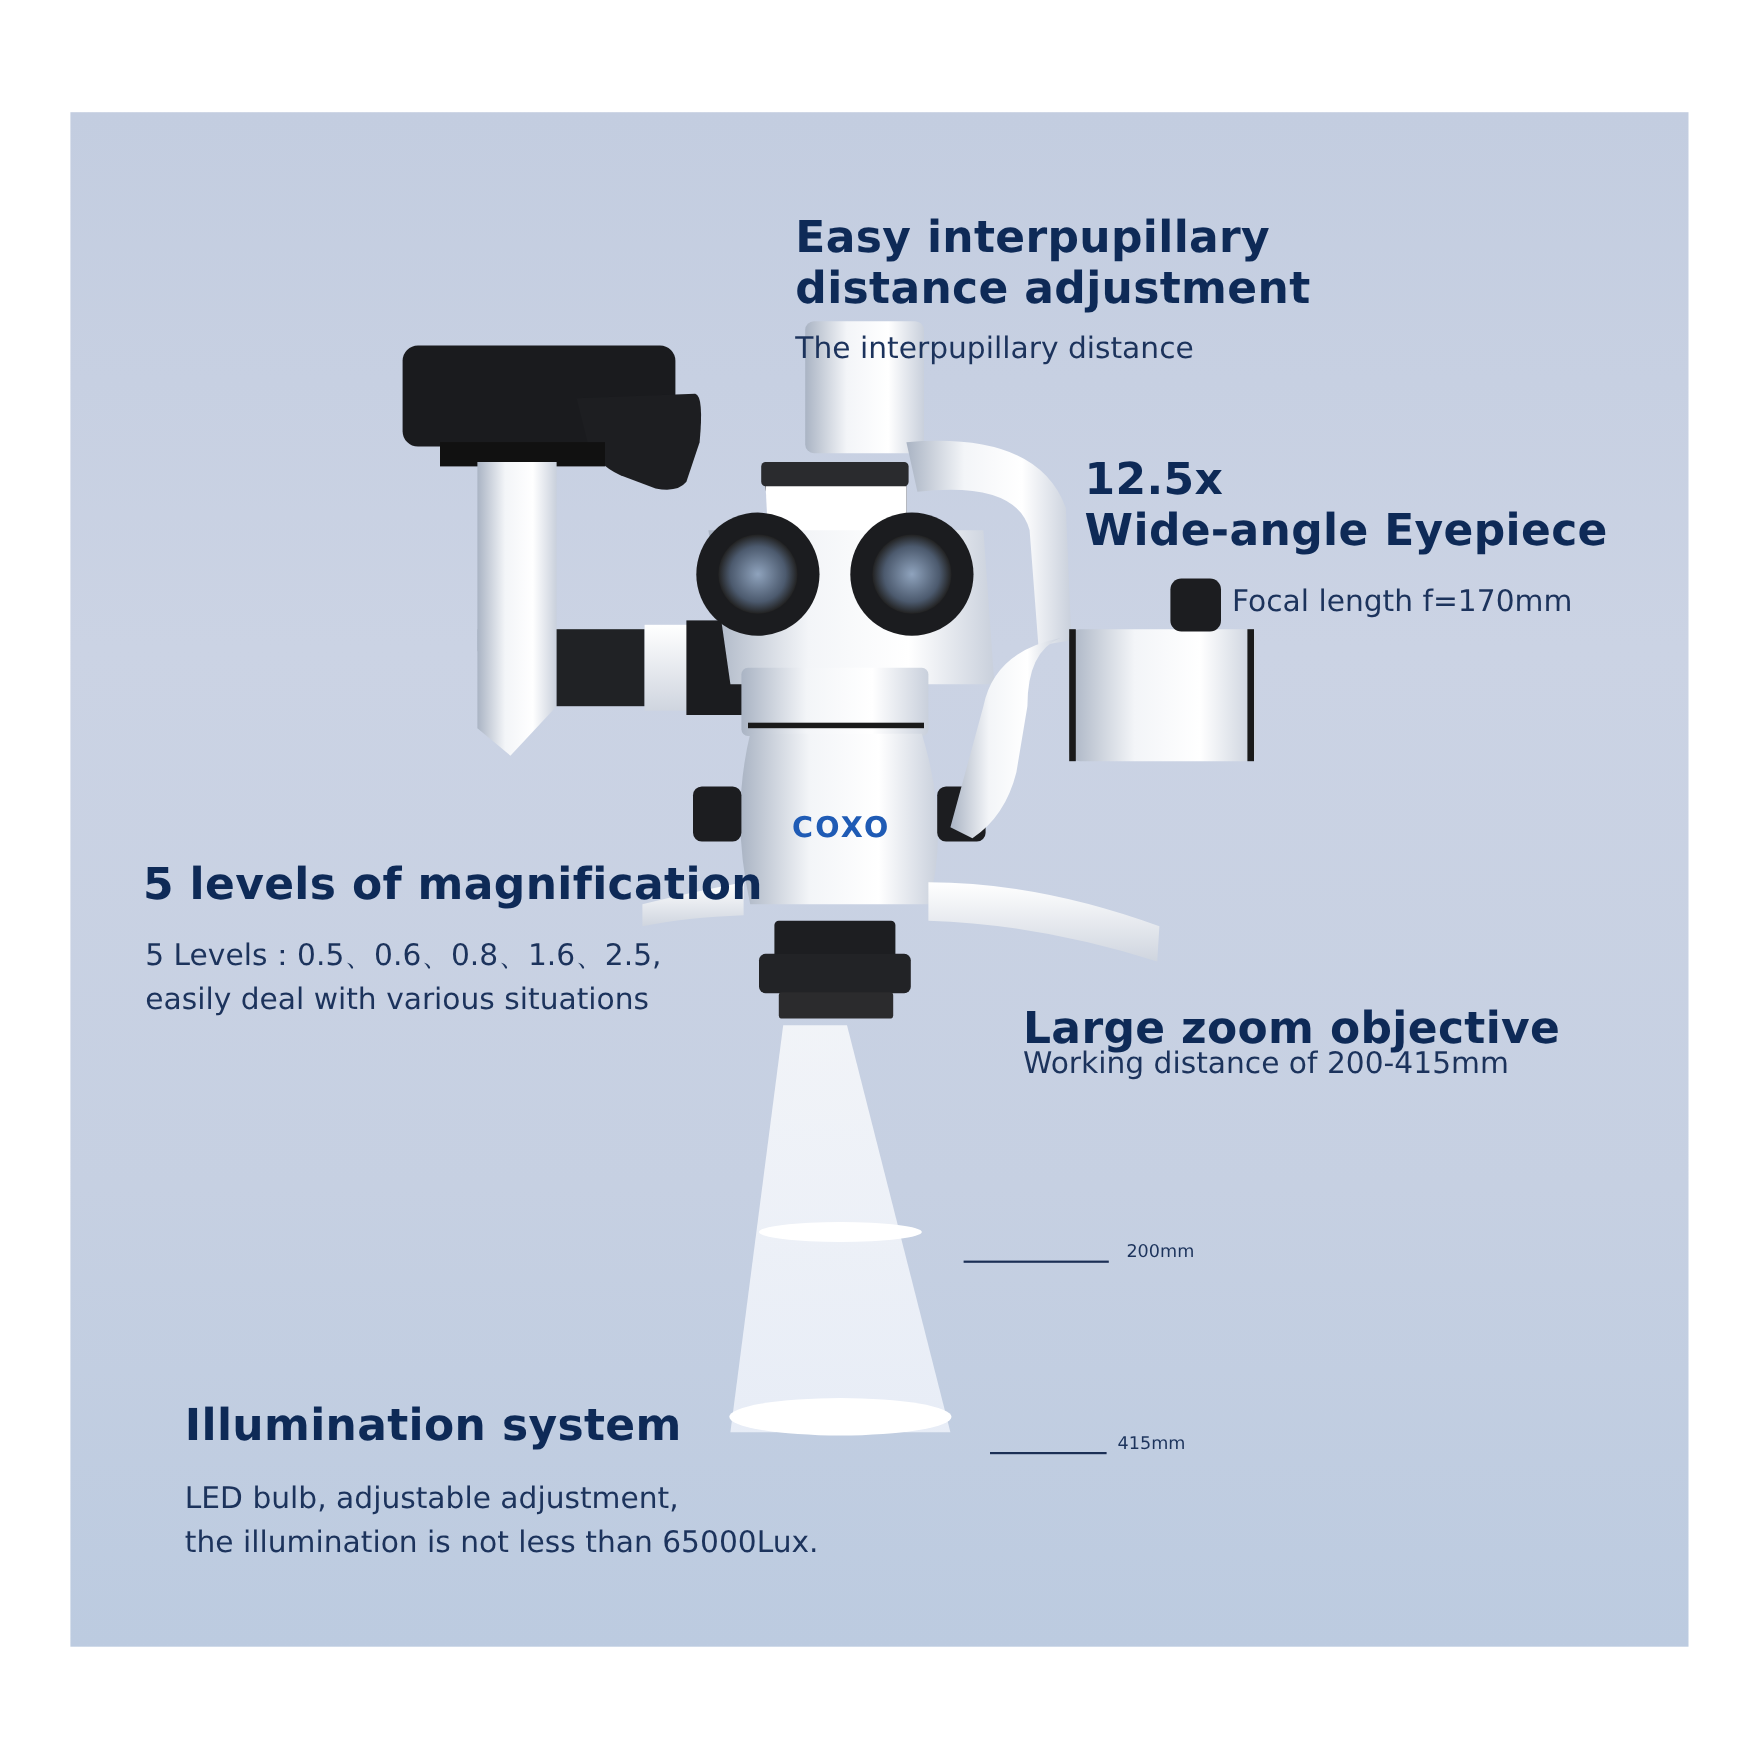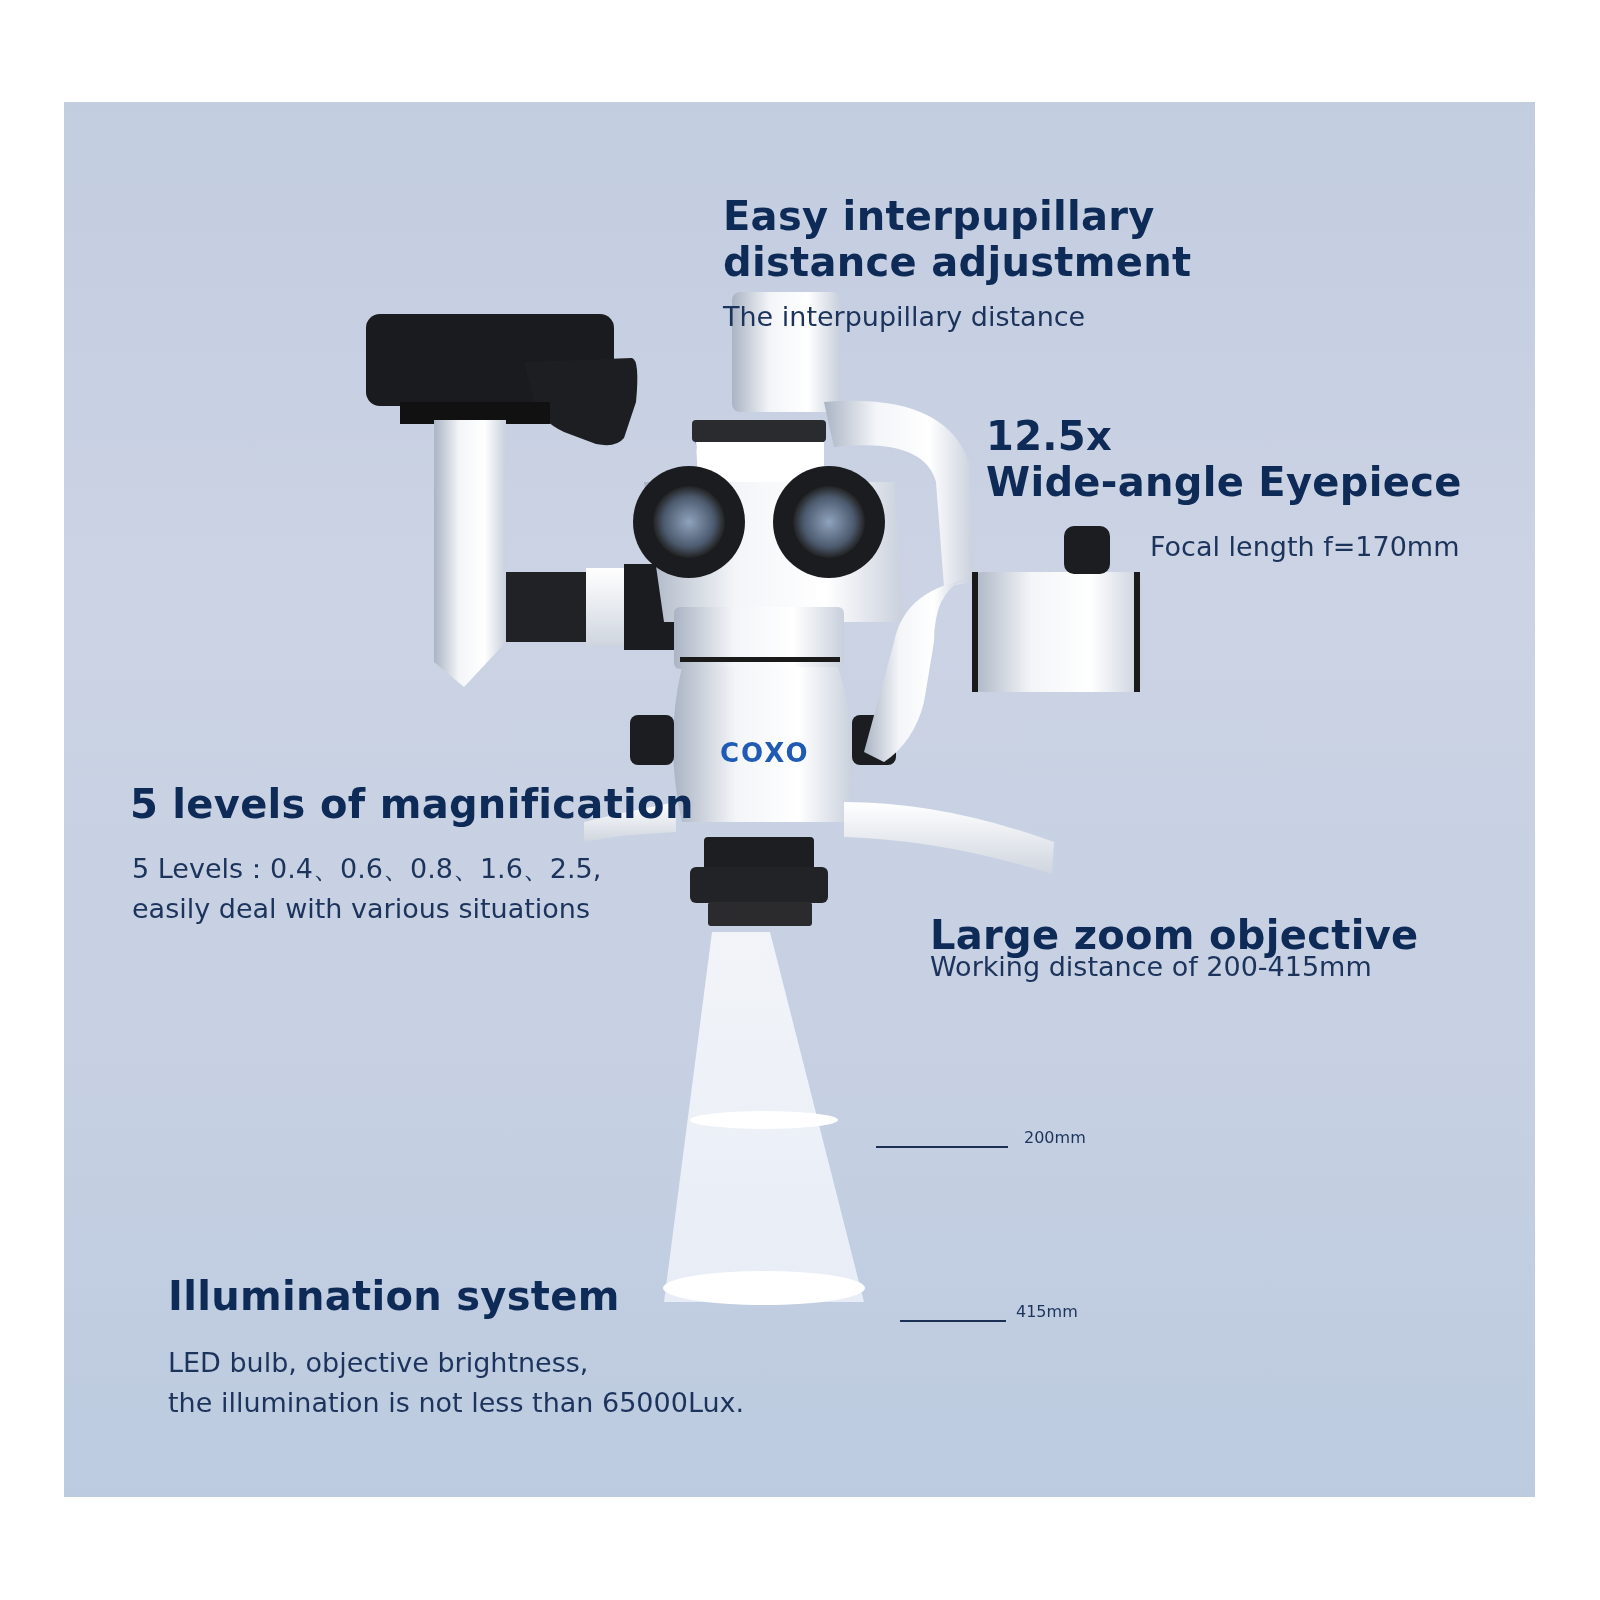--- a/index.html
+++ b/index.html
@@ -93,30 +93,30 @@
   </svg>
 
   <div class="txt" style="left:656px;top:636px;font-size:26px;font-weight:bold;letter-spacing:2px;color:#1f5bb5;">COXO</div>
 
   <div class="txt h" style="left:659px;top:92px;">Easy interpupillary</div>
   <div class="txt h" style="left:659px;top:138px;">distance adjustment</div>
   <div class="txt s" style="left:659px;top:172px;">The interpupillary distance</div>
 
   <div class="txt h" style="left:922px;top:312px;">12.5x</div>
   <div class="txt h" style="left:922px;top:358px;">Wide-angle Eyepiece</div>
-  <div class="txt s" style="left:1086px;top:402px;text-align:center;">Focal length f=170mm</div>
+  <div class="txt s" style="left:1056px;top:402px;text-align:center;">Focal length f=170mm</div>
 
   <div class="txt h" style="left:66px;top:680px;">5 levels of magnification</div>
-  <div class="txt s" style="left:68px;top:724px;">5 Levels：0.4、0.6、0.8、1.6、2.5,</div>
+  <div class="txt s" style="left:68px;top:724px;">5 Levels：0.5、0.6、0.8、1.6、2.5,</div>
   <div class="txt s" style="left:68px;top:764px;text-align:right;">easily deal with various situations</div>
 
   <div class="txt h" style="left:866px;top:778px;margin-top:33px;">Large zoom objective</div>
   <div class="txt s" style="left:866px;top:822px;">Working distance of 200-415mm</div>
 
   <div class="tick" style="left:812px;top:1044px;width:132px;"></div>
   <div class="tick-lbl" style="left:960px;top:1026px;">200mm</div>
   <div class="tick" style="left:836px;top:1218px;width:106px;"></div>
   <div class="tick-lbl" style="left:952px;top:1200px;">415mm</div>
 
   <div class="txt h" style="left:104px;top:1172px;">Illumination system</div>
-  <div class="txt s" style="left:104px;top:1218px;">LED bulb, objective brightness,</div>
+  <div class="txt s" style="left:104px;top:1218px;">LED bulb, adjustable adjustment,</div>
   <div class="txt s" style="left:104px;top:1258px;">the illumination is not less than 65000Lux.</div>
 </div>
 
 </body></html>

